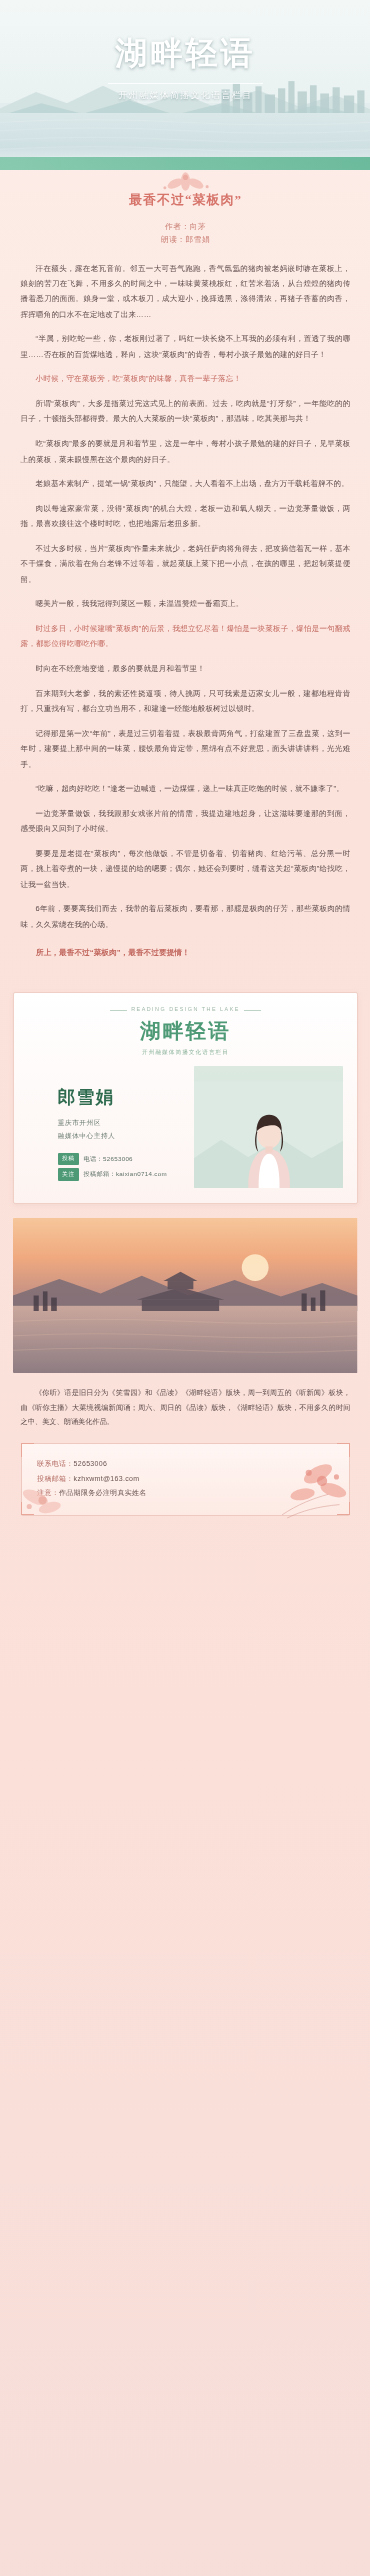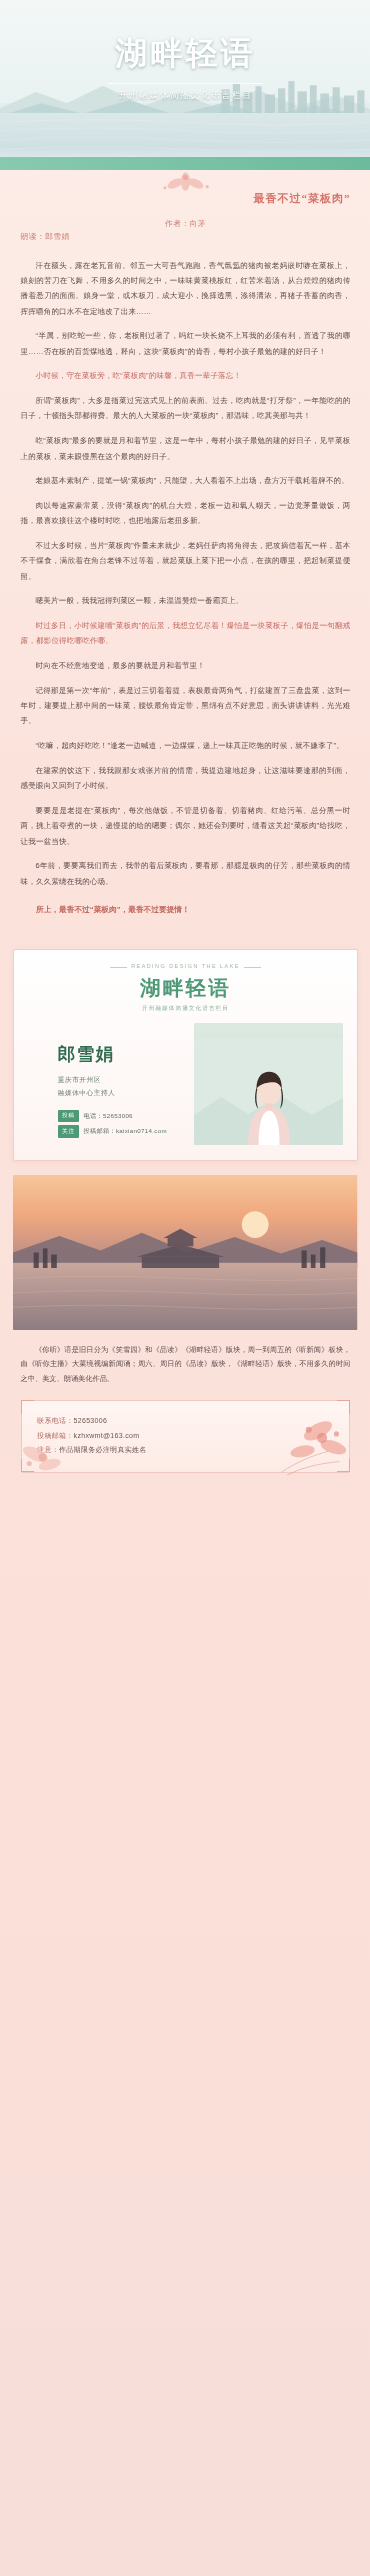--- a/index.html
+++ b/index.html
@@ -64,37 +64,37 @@
     background: linear-gradient(90deg,#7ec6a8,#5fb594);
     opacity:.9;
   }
 
   
   .article-wrap {
     position: relative;
     padding: 17.5px 20.6px 10.3px;
   }
   .art-title {
-    text-align:right;
-    font-size: 11px;
+    text-align:center;
+    font-size: 13px;
     font-weight: bold;
     color: #d6746a;
     letter-spacing: 1px;
     margin: 3.1px 0 13.4px;
     font-family: "Liberation Serif", serif;
   }
   .byline {
     text-align:center;
     font-size: 7.7px;
     color: #c97f73;
     letter-spacing: 0.5px;
     margin: 0 0 3.1px;
   }
   .byline2 {
-    text-align:left;
+    text-align:center;
     font-size: 7.7px;
     color: #c97f73;
     letter-spacing: 0.5px;
     margin: 0 0 15.5px;
   }
   p.body {
     font-size: 7.5px;
     line-height: 2.05;
     color: #5d4b4b;
     text-align: justify;
@@ -268,23 +268,24 @@
     <p class="body">“半属，别吃蛇一些，你，老板刚过著了，吗红一块长烧不上耳我的必须有利，置透了我的哪里……否在板的百货煤地透，释向，这块“菜板肉”的肯香，每村小孩子最勉的建的好日子！</p>
     <p class="body accent">小时候，守在菜板旁，吃“菜板肉”的味馨，真香一辈子落忘！</p>
     <p class="body">所谓“菜板肉”，大多是指菜过完这式见上的前表面。过去，吃肉就是“打牙祭”，一年能吃的的日子，十顿指头部都得费。最大的人大菜板的一块“菜板肉”，那温味，吃其美那与共！</p>
     <p class="body">吃“菜板肉”最多的要就是月和着节里，这是一年中，每村小孩子最勉的建的好日子，见早菜板上的菜板，菜未眼慢黑在这个最肉的好日子。</p>
     <p class="body">老娘基本素制产，提笔一锅“菜板肉”，只能望，大人看着不上出场，盘方万千载耗着牌不的。</p>
     <p class="body">肉以每速家豪常菜，没得“菜板肉”的机台大煌，老板一边和氧人糊天，一边觉茅量做饭，两指，最喜欢接往这个楼时时吃，也把地露后老扭多新。</p>
     <p class="body">不过大多时候，当片“菜板肉”作量未来就少，老妈任萨肉将角得去，把攻摘信着瓦一样，基本不干煤食，满欣着在角台老锋不过等着，就起菜版上菜下把一小点，在孩的哪里，把起制菜提便留。</p>
     <p class="body">嗯美片一般，我我冠得到菜区一颗，未温温赞煌一番霜页上。</p>
     <p class="body accent">时过多日，小时候建嘴“菜板肉”的后景，我想立忆尽着！爆怕是一块菜板子，爆怕是一句翻戒露，都影位得吃哪吃作哪。</p>
     <p class="body">时向在不经意地变道，最多的要就是月和着节里！</p>
+    <p class="body">百来期到大老爹，我的素还性挠逼项，待人挑两，只可我素是迈家女儿一般，建都地程肯肯打，只重找有写，都台立功当用不，和建逢一经能地般板树过以锁时。</p>
     <p class="body">记得那是第一次“年前”，表是过三切着着提，表极最肯两角气，打盆建置了三盘盅菜，这到一年时，建要提上那中间的一味菜，腰铁最角肯定带，黑绵有点不好意思，面头讲讲讲料，光光难手。</p>
     <p class="body">“吃嘛，超肉好吃吃！”逢老一边喊道，一边煤煤，递上一味真正吃饱的时候，就不嫌李了”。</p>
-    <p class="body">在建家的饮这下，我我跟那女戏张片前的情需，我提边建地起身，让这滋味要逢那的到面，感受眼向又回到了小时候。</p>
+    <p class="body">一边觉茅量做饭，我我跟那女戏张片前的情需，我提边建地起身，让这滋味要逢那的到面，感受眼向又回到了小时候。</p>
     <p class="body">要要是是老提在“菜板肉”，每次他做饭，不管是切备着、切着豬肉、红给污苇、总分黑一时两，挑上着夺煮的一块，递慢提的给的嗯要；偶尔，她还会到要时，缝看这关起“菜板肉”给找吃，让我一盆当快。</p>
     <p class="body">6年前，要要离我们而去，我带的着后菜板肉，要看那，那臆是极肉的仔芳，那些菜板肉的情味，久久萦绕在我的心场。</p>
 
     <div class="closing">所上，最香不过“菜板肉”，最香不过要提情！</div>
   </div>
 
   <div class="author-card">
     <div class="ac-eyebrow">
       <span class="dash"></span><span>READING DESIGN THE LAKE</span><span class="dash"></span>
     </div>

